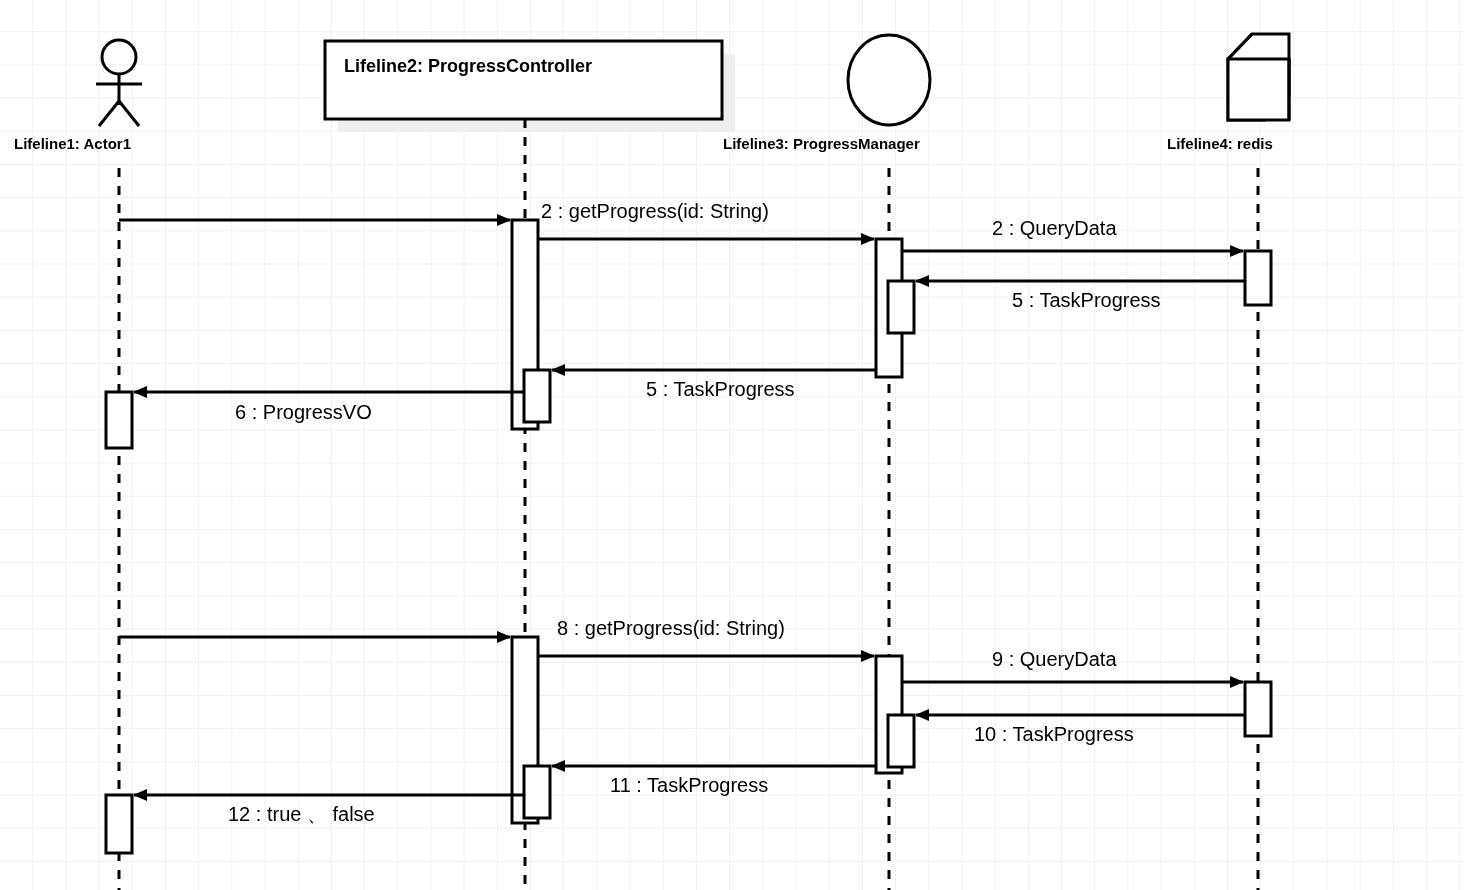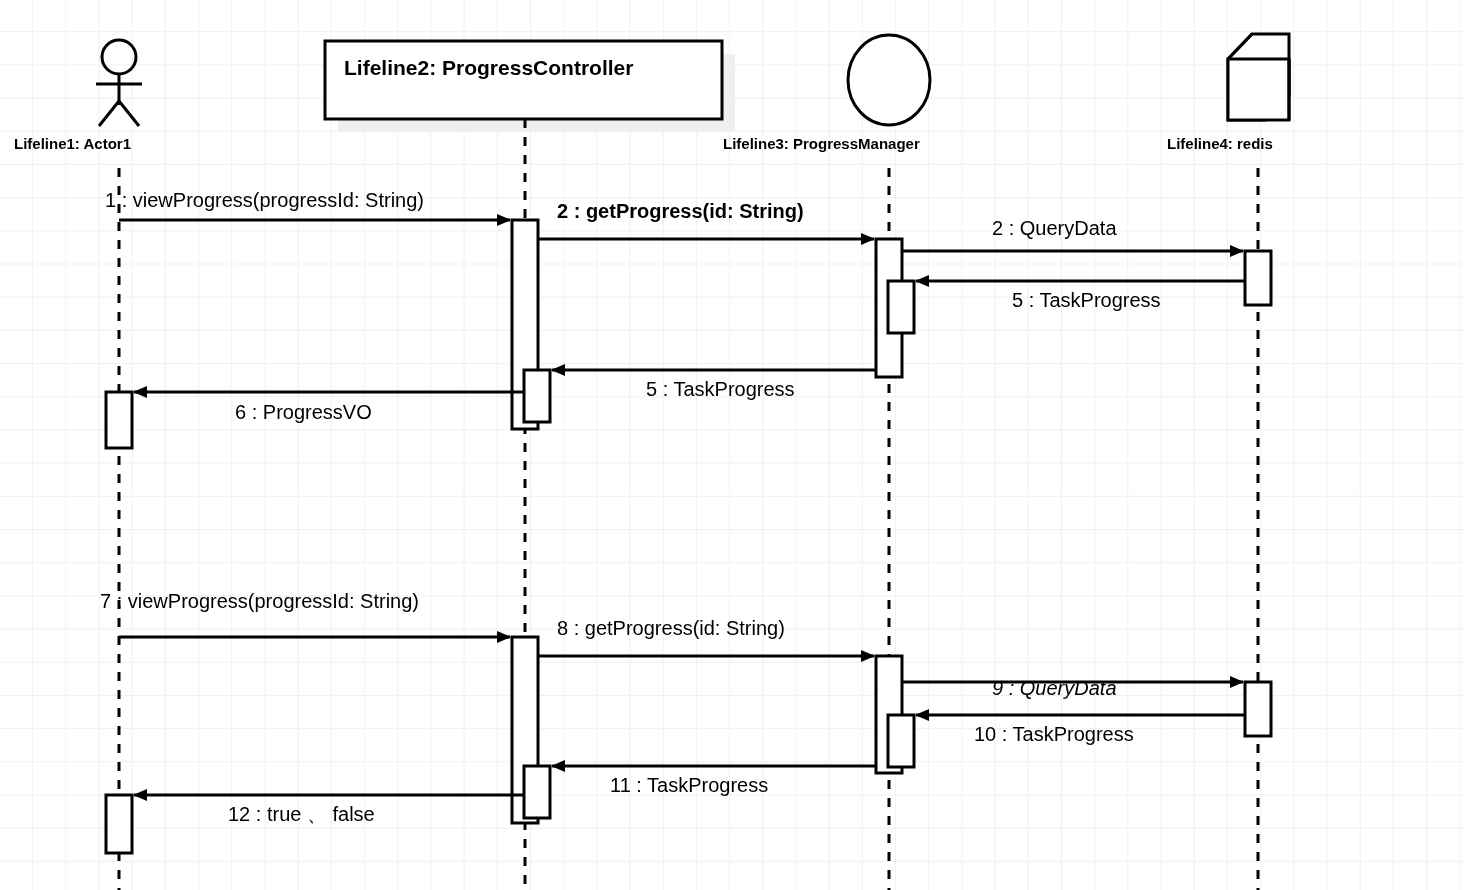--- a/index.html
+++ b/index.html
@@ -33,21 +33,21 @@
     font-family: "Liberation Sans", sans-serif;
     font-size: 15px;
     font-weight: bold;
     color: #000000;
     white-space: nowrap;
     line-height: 1;
   }
   .box-label {
     position: absolute;
     font-family: "Liberation Sans", sans-serif;
-    font-size: 21px;
+    font-size: 18px;
     font-weight: bold;
     color: #000000;
     white-space: nowrap;
     line-height: 1;
   }
   .msg-label {
     position: absolute;
     font-family: "Liberation Sans", sans-serif;
     font-size: 20px;
     font-weight: normal;
@@ -133,27 +133,25 @@
       <line x1="876" y1="766" x2="552" y2="766" marker-end="url(#solidArrowL)"></line>
       <line x1="524" y1="795" x2="134" y2="795" marker-end="url(#solidArrowL)"></line>
     </g>
   </svg>
 
   <div class="hdr-label" style="left:14px;  top:136px;">Lifeline1: Actor1</div>
   <div class="box-label" style="left:344px; top:57px;">Lifeline2: ProgressController</div>
   <div class="hdr-label" style="left:723px; top:136px;">Lifeline3: ProgressManager</div>
   <div class="hdr-label" style="left:1167px;top:136px;">Lifeline4: redis</div>
 
-  <div class="msg-label" style="left:105px;  top:190px;">1 : viewProgress(progressId: String)</div>
-  <div class="msg-label" style="left:557px;  top:201px;font-weight:bold;">2 : getProgress(id: String)</div>
+  <div class="msg-label" style="left:541px;  top:201px;">2 : getProgress(id: String)</div>
   <div class="msg-label" style="left:992px;  top:218px;">2 : QueryData</div>
   <div class="msg-label" style="left:1012px; top:290px;">5 : TaskProgress</div>
   <div class="msg-label" style="left:646px;  top:379px;">5 : TaskProgress</div>
   <div class="msg-label" style="left:235px;  top:402px;">6 : ProgressVO</div>
 
-  <div class="msg-label" style="left:100px;  top:591px;">7 : viewProgress(progressId: String)</div>
   <div class="msg-label" style="left:557px;  top:618px;">8 : getProgress(id: String)</div>
-  <div class="msg-label" style="left:992px;  top:678px;font-style:italic;">9 : QueryData</div>
+  <div class="msg-label" style="left:992px;  top:649px;">9 : QueryData</div>
   <div class="msg-label" style="left:974px;  top:724px;">10 : TaskProgress</div>
   <div class="msg-label" style="left:610px;  top:775px;">11 : TaskProgress</div>
   <div class="msg-label" style="left:228px;  top:804px;">12 : true 、 false</div>
 
 </div>
 
 </body></html>

